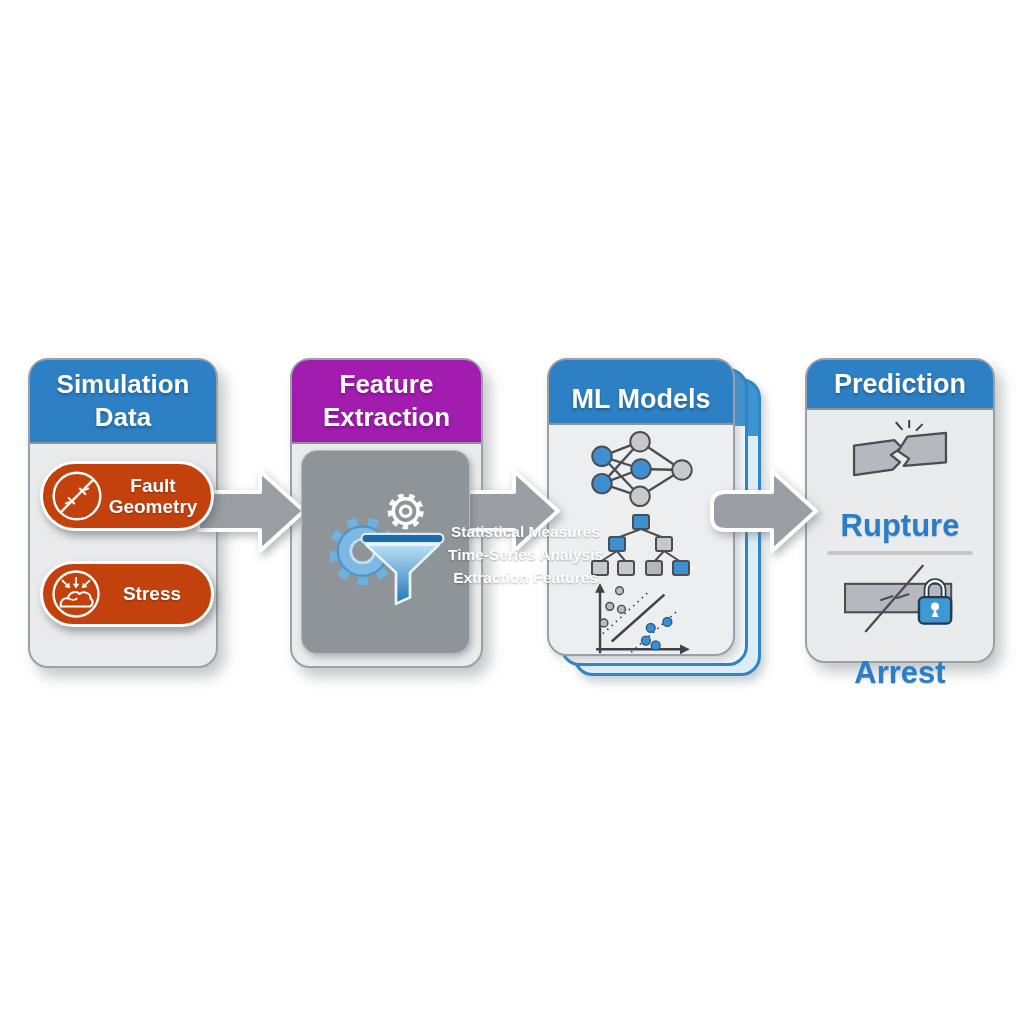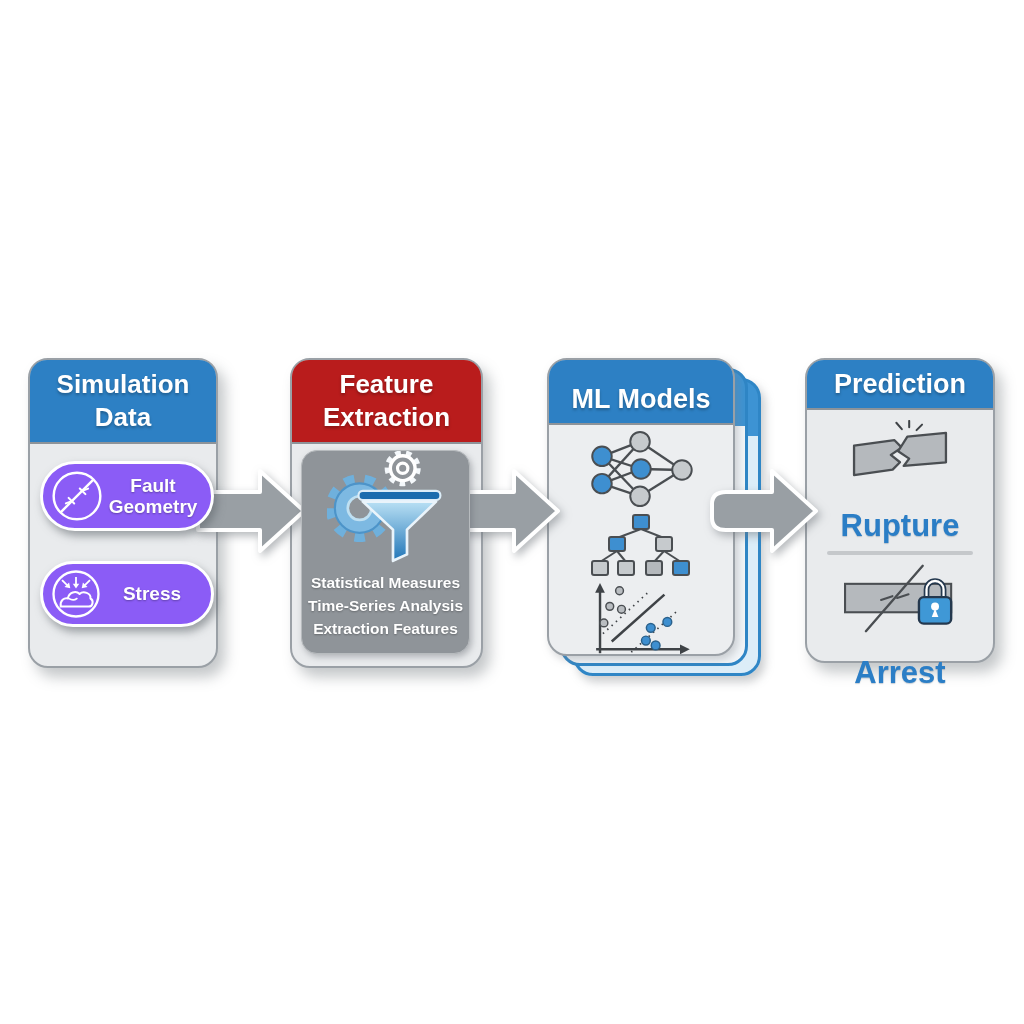--- a/index.html
+++ b/index.html
@@ -18,45 +18,45 @@
     box-sizing:border-box;
   }
   .panel-header {
     color:#ffffff; font-weight:bold; font-size:26px; line-height:1.28;
     text-align:center; padding:8px 4px 7px 4px;
     background:#2d80c4;
     border-radius:17px 17px 0 0;
     border-bottom:2px solid #8d9399;
     text-shadow:0 2px 3px rgba(0,0,0,0.28);
   }
-  .panel-header.light { background:#b91c1c; }
+  .panel-header.light { background:#a21caf; }
 
   
   #panel-simulation { left:28px; width:190px; height:310px; }
   .pill {
     position:absolute; left:10px; width:174px; z-index:3;
-    background:#8b5cf6;
+    background:#c2410c;
     border:3px solid #ffffff; border-radius:44px;
     box-shadow:3px 5px 9px rgba(90,96,102,0.55);
     display:flex; align-items:center;
     color:#ffffff; font-weight:bold; box-sizing:border-box;
   }
   #pill-fault { top:101px; height:70px; }
   #pill-stress { top:201px; height:66px; }
   .pill .pill-icon { flex:0 0 auto; margin-left:6px; display:flex; }
   .pill .pill-label { flex:1 1 auto; text-align:center; padding-right:10px;
     font-size:19px; line-height:1.12; text-shadow:0 1px 2px rgba(0,0,0,0.3); }
 
   
   #panel-feature { left:290px; width:193px; height:310px; }
   .gray-box {
     position:absolute; left:9px; top:90px; width:169px; height:204px; z-index:3;
     background:#8f9499; border:1px solid #b7bbbe; border-radius:16px;
     box-shadow:2px 3px 6px rgba(90,96,102,0.4);
-    display:flex; flex-direction:column; align-items:center; box-sizing:border-box;
+    display:flex; align-items:center; box-sizing:border-box;padding-left:28px;
   }
   .feature-lines { margin-top:4px; }
   .feature-line {
     color:#ffffff; font-weight:bold; font-size:15.5px; line-height:23px;
     text-align:center; text-shadow:0 1px 2px rgba(0,0,0,0.3); white-space:nowrap;
   }
 
   
   #panel-ml-wrap { position:absolute; left:547px; top:358px; width:220px; height:325px; }
   .ml-card {

